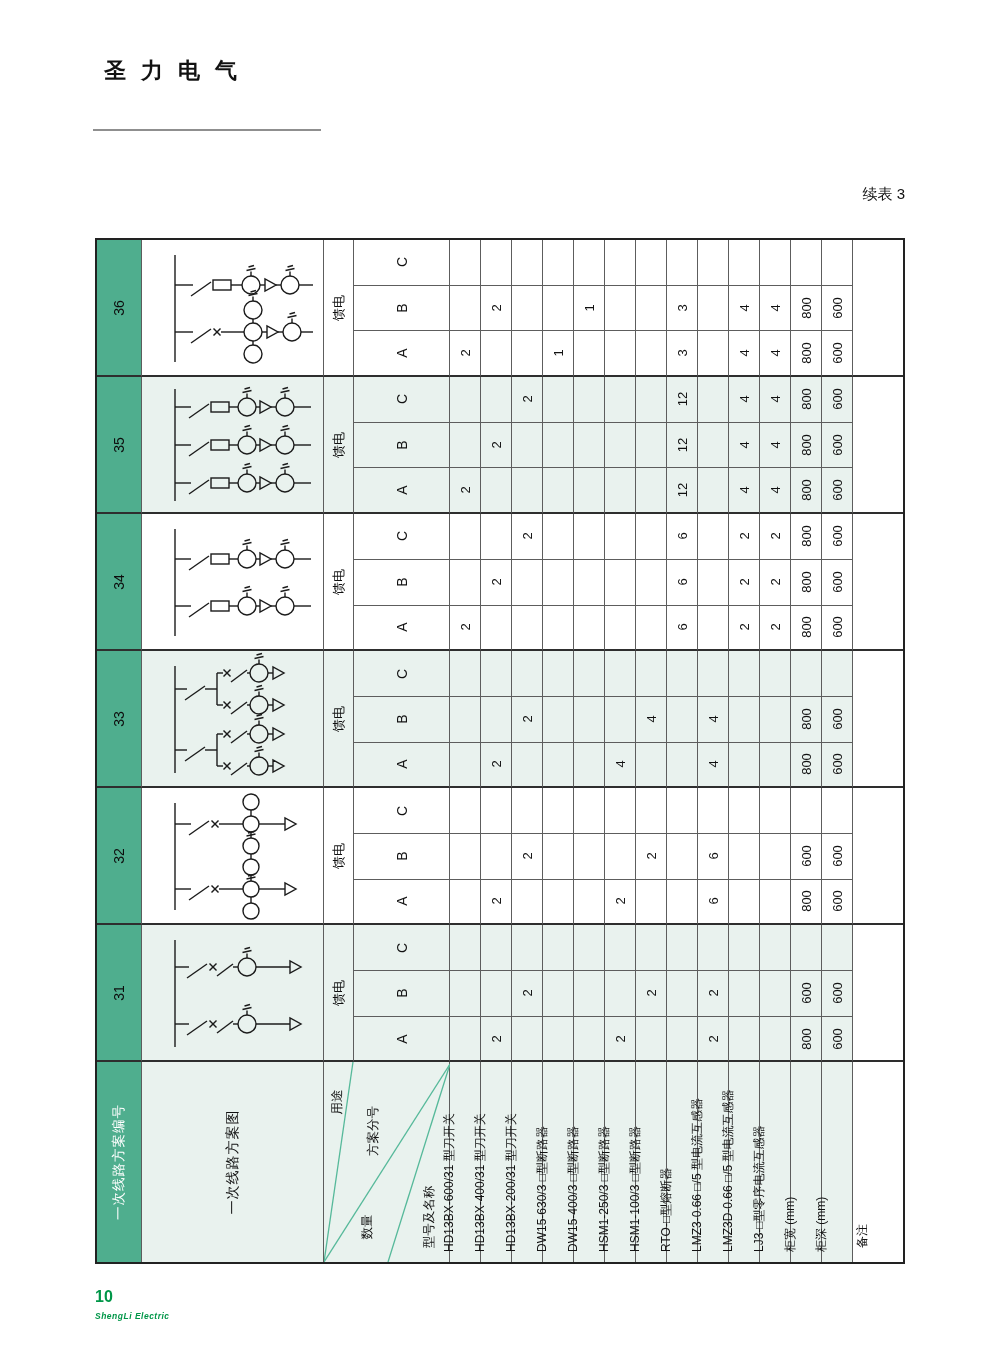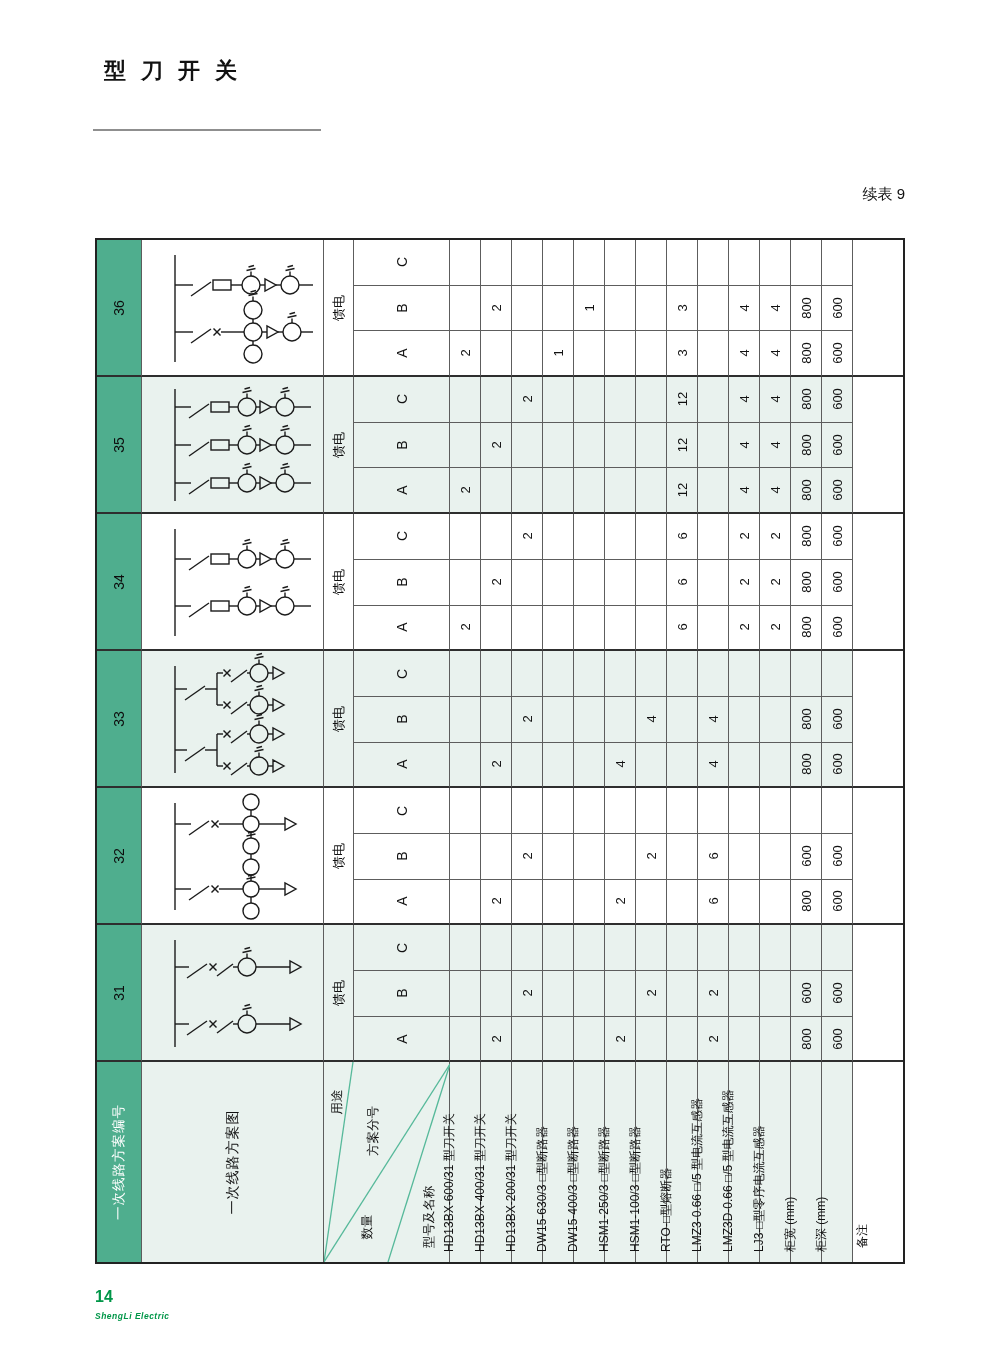--- a/index.html
+++ b/index.html
@@ -43,25 +43,25 @@
   .pgnum{position:absolute;left:95px;top:1288px;font-size:16px;font-weight:bold;color:#009648;}
   .pgbrand{position:absolute;left:95px;top:1311px;font-size:8.5px;font-weight:bold;
            font-style:italic;color:#009648;letter-spacing:.5px;}
 </style>
 </head>
 <body>
 
 <div class="page">
 
   <div class="logo">
-    <div class="cnname">型刀开关</div>
+    <div class="cnname">圣力电气</div>
   </div>
   <div class="logoline"></div>
 
-  <div class="cont">续表 9</div>
+  <div class="cont">续表 3</div>
 
   <div class="tbl" id="tbl">
       <div class="cell teal bb" style="grid-area: 1 / 1 / span 3;">
         <span class="rt num">36</span>
       </div>
       <div class="cell white bb" style="grid-area: 1 / 2 / span 3;">
         <svg class="diagsvg" width="180" height="136" viewBox="0 0 180 136">
           <g stroke="#1b1b1b" stroke-width="1.4" fill="none">
             <line x1="32" y1="15" x2="32" y2="122"></line>
             <line x1="32" y1="45" x2="50" y2="45"></line>
@@ -1183,15 +1183,15 @@
         <span class="rtb cname">柜宽 (mm)</span>
       </div>
       <div class="cell tint hb" style="grid-area: 19 / 17;">
         <span class="rtb cname">柜深 (mm)</span>
       </div>
       <div class="cell white hb last" style="grid-area: 19 / 18;">
         <span class="rtb cname" style="bottom:14px;">备注</span>
       </div>
     </div>
 
-  <div class="pgnum">14</div>
+  <div class="pgnum">10</div>
   <div class="pgbrand">ShengLi Electric</div>
 </div>
 
 </body></html>

